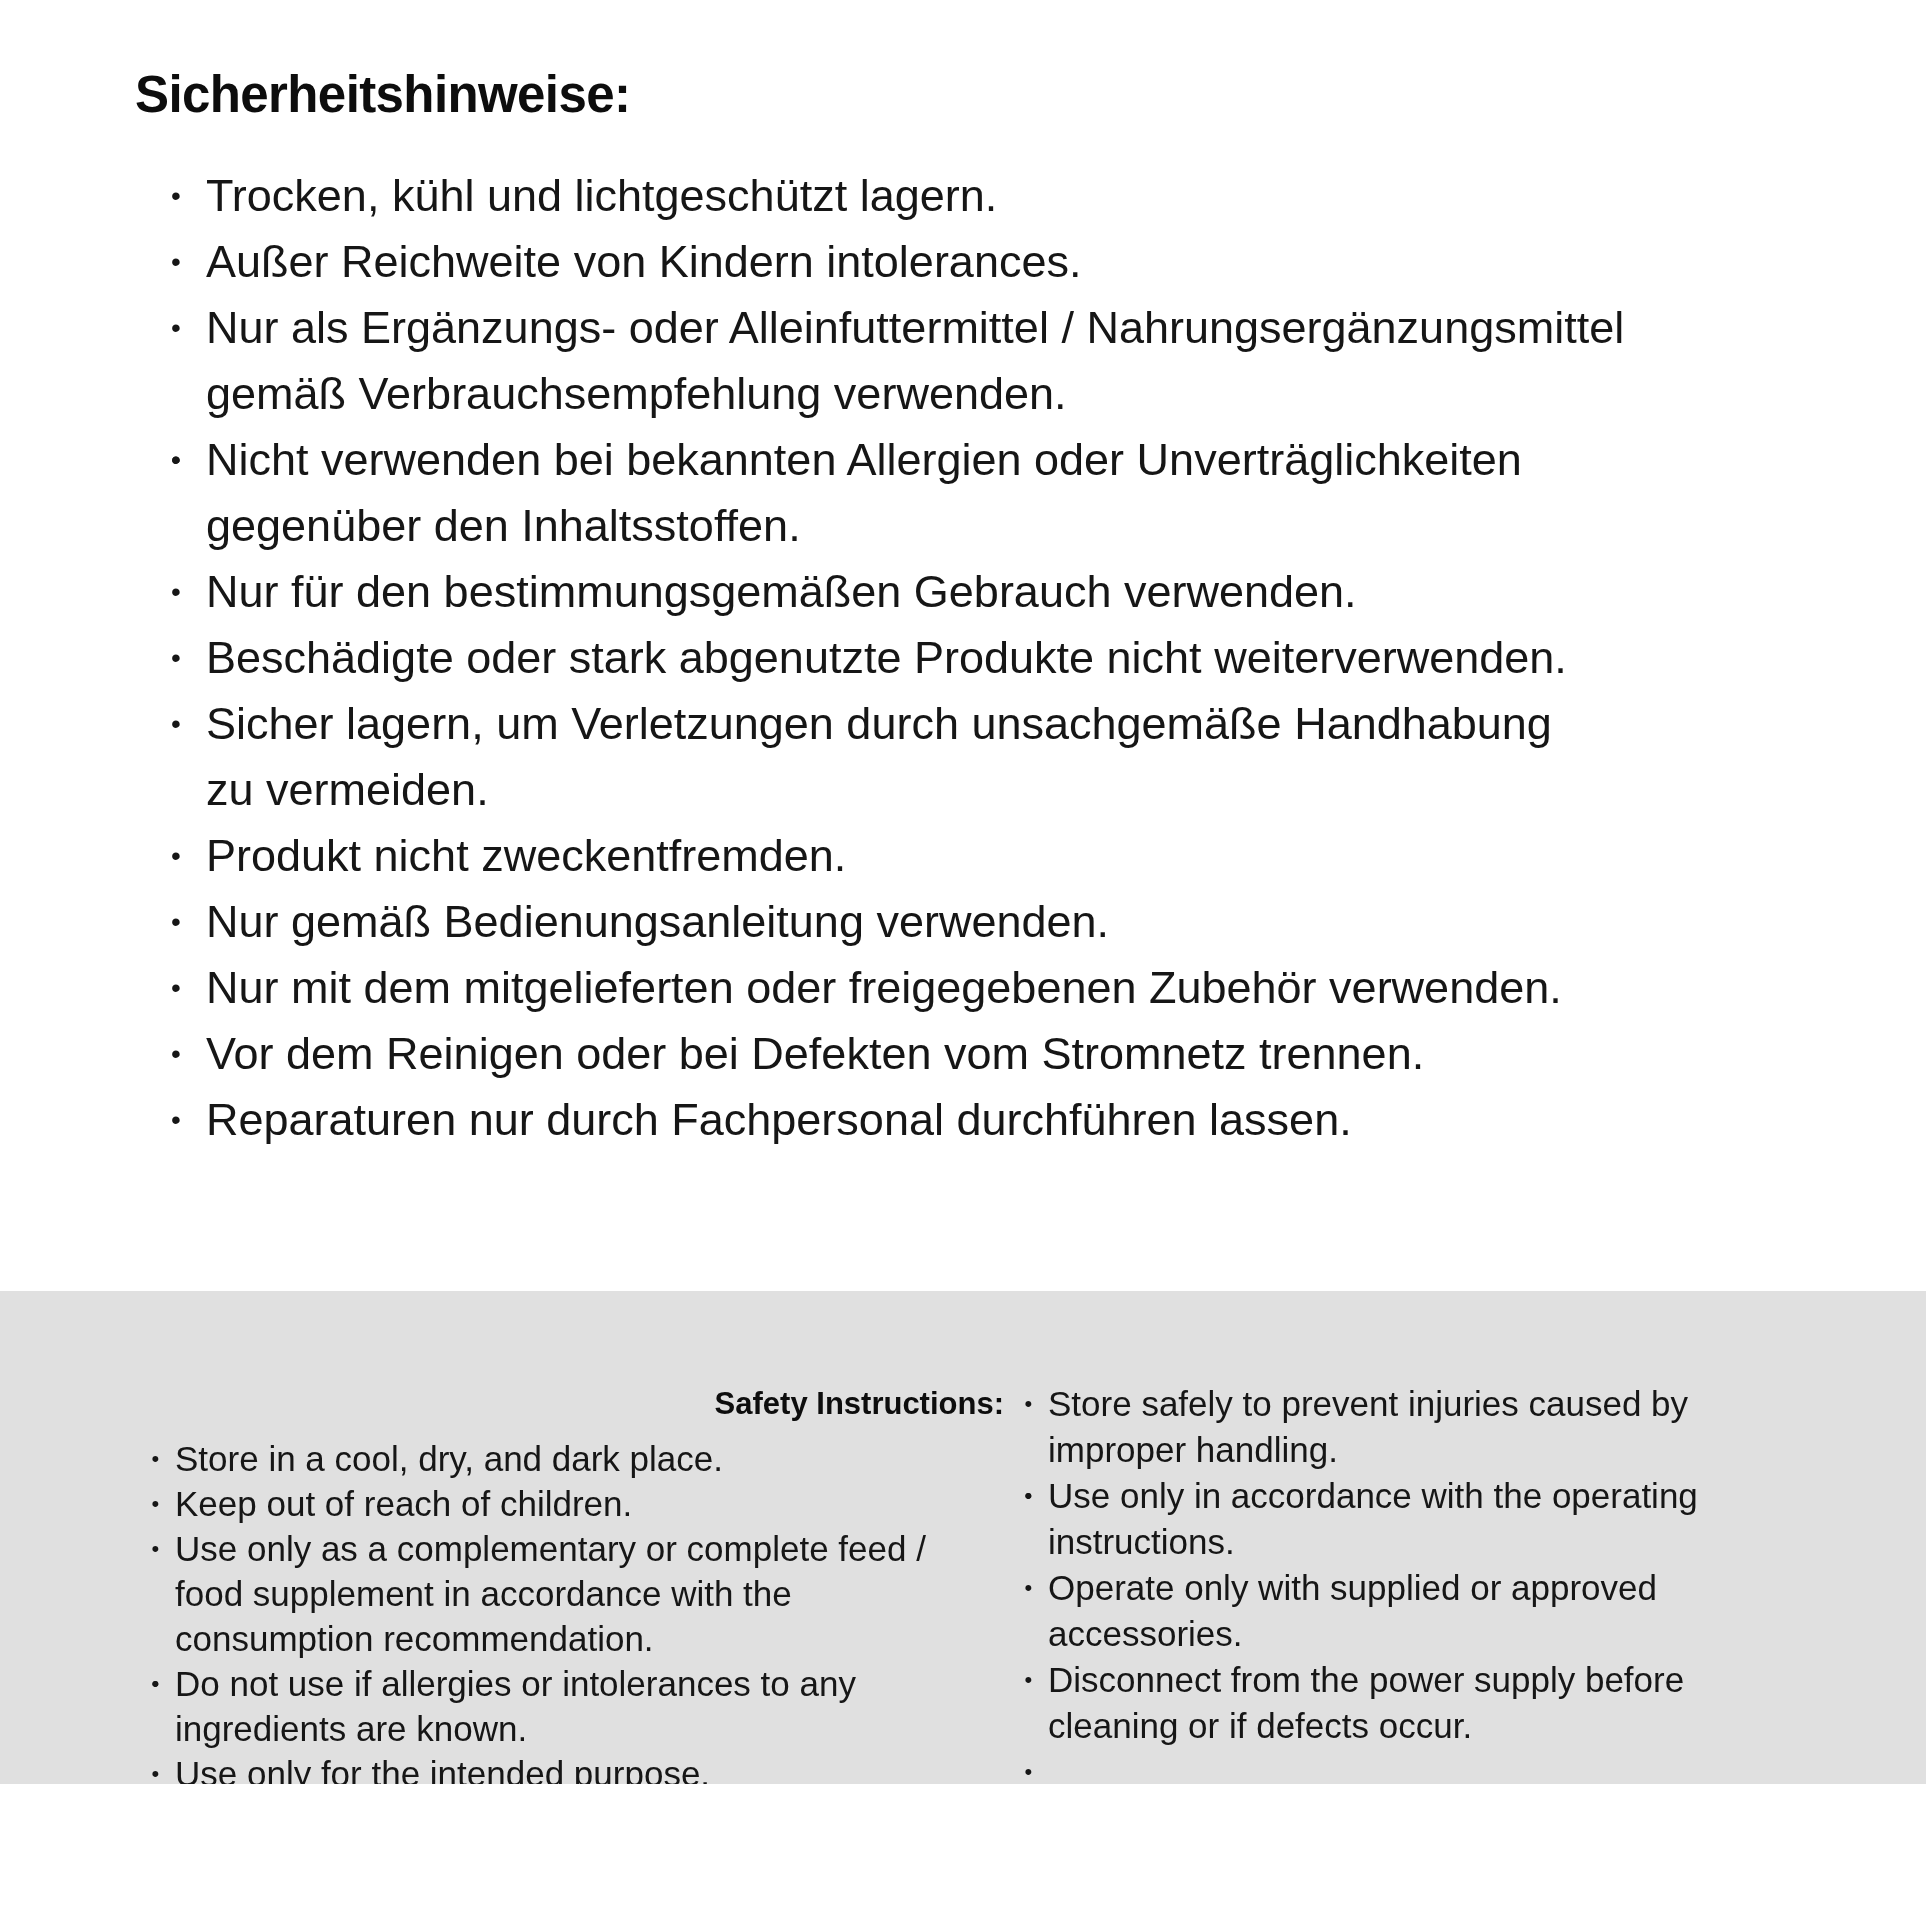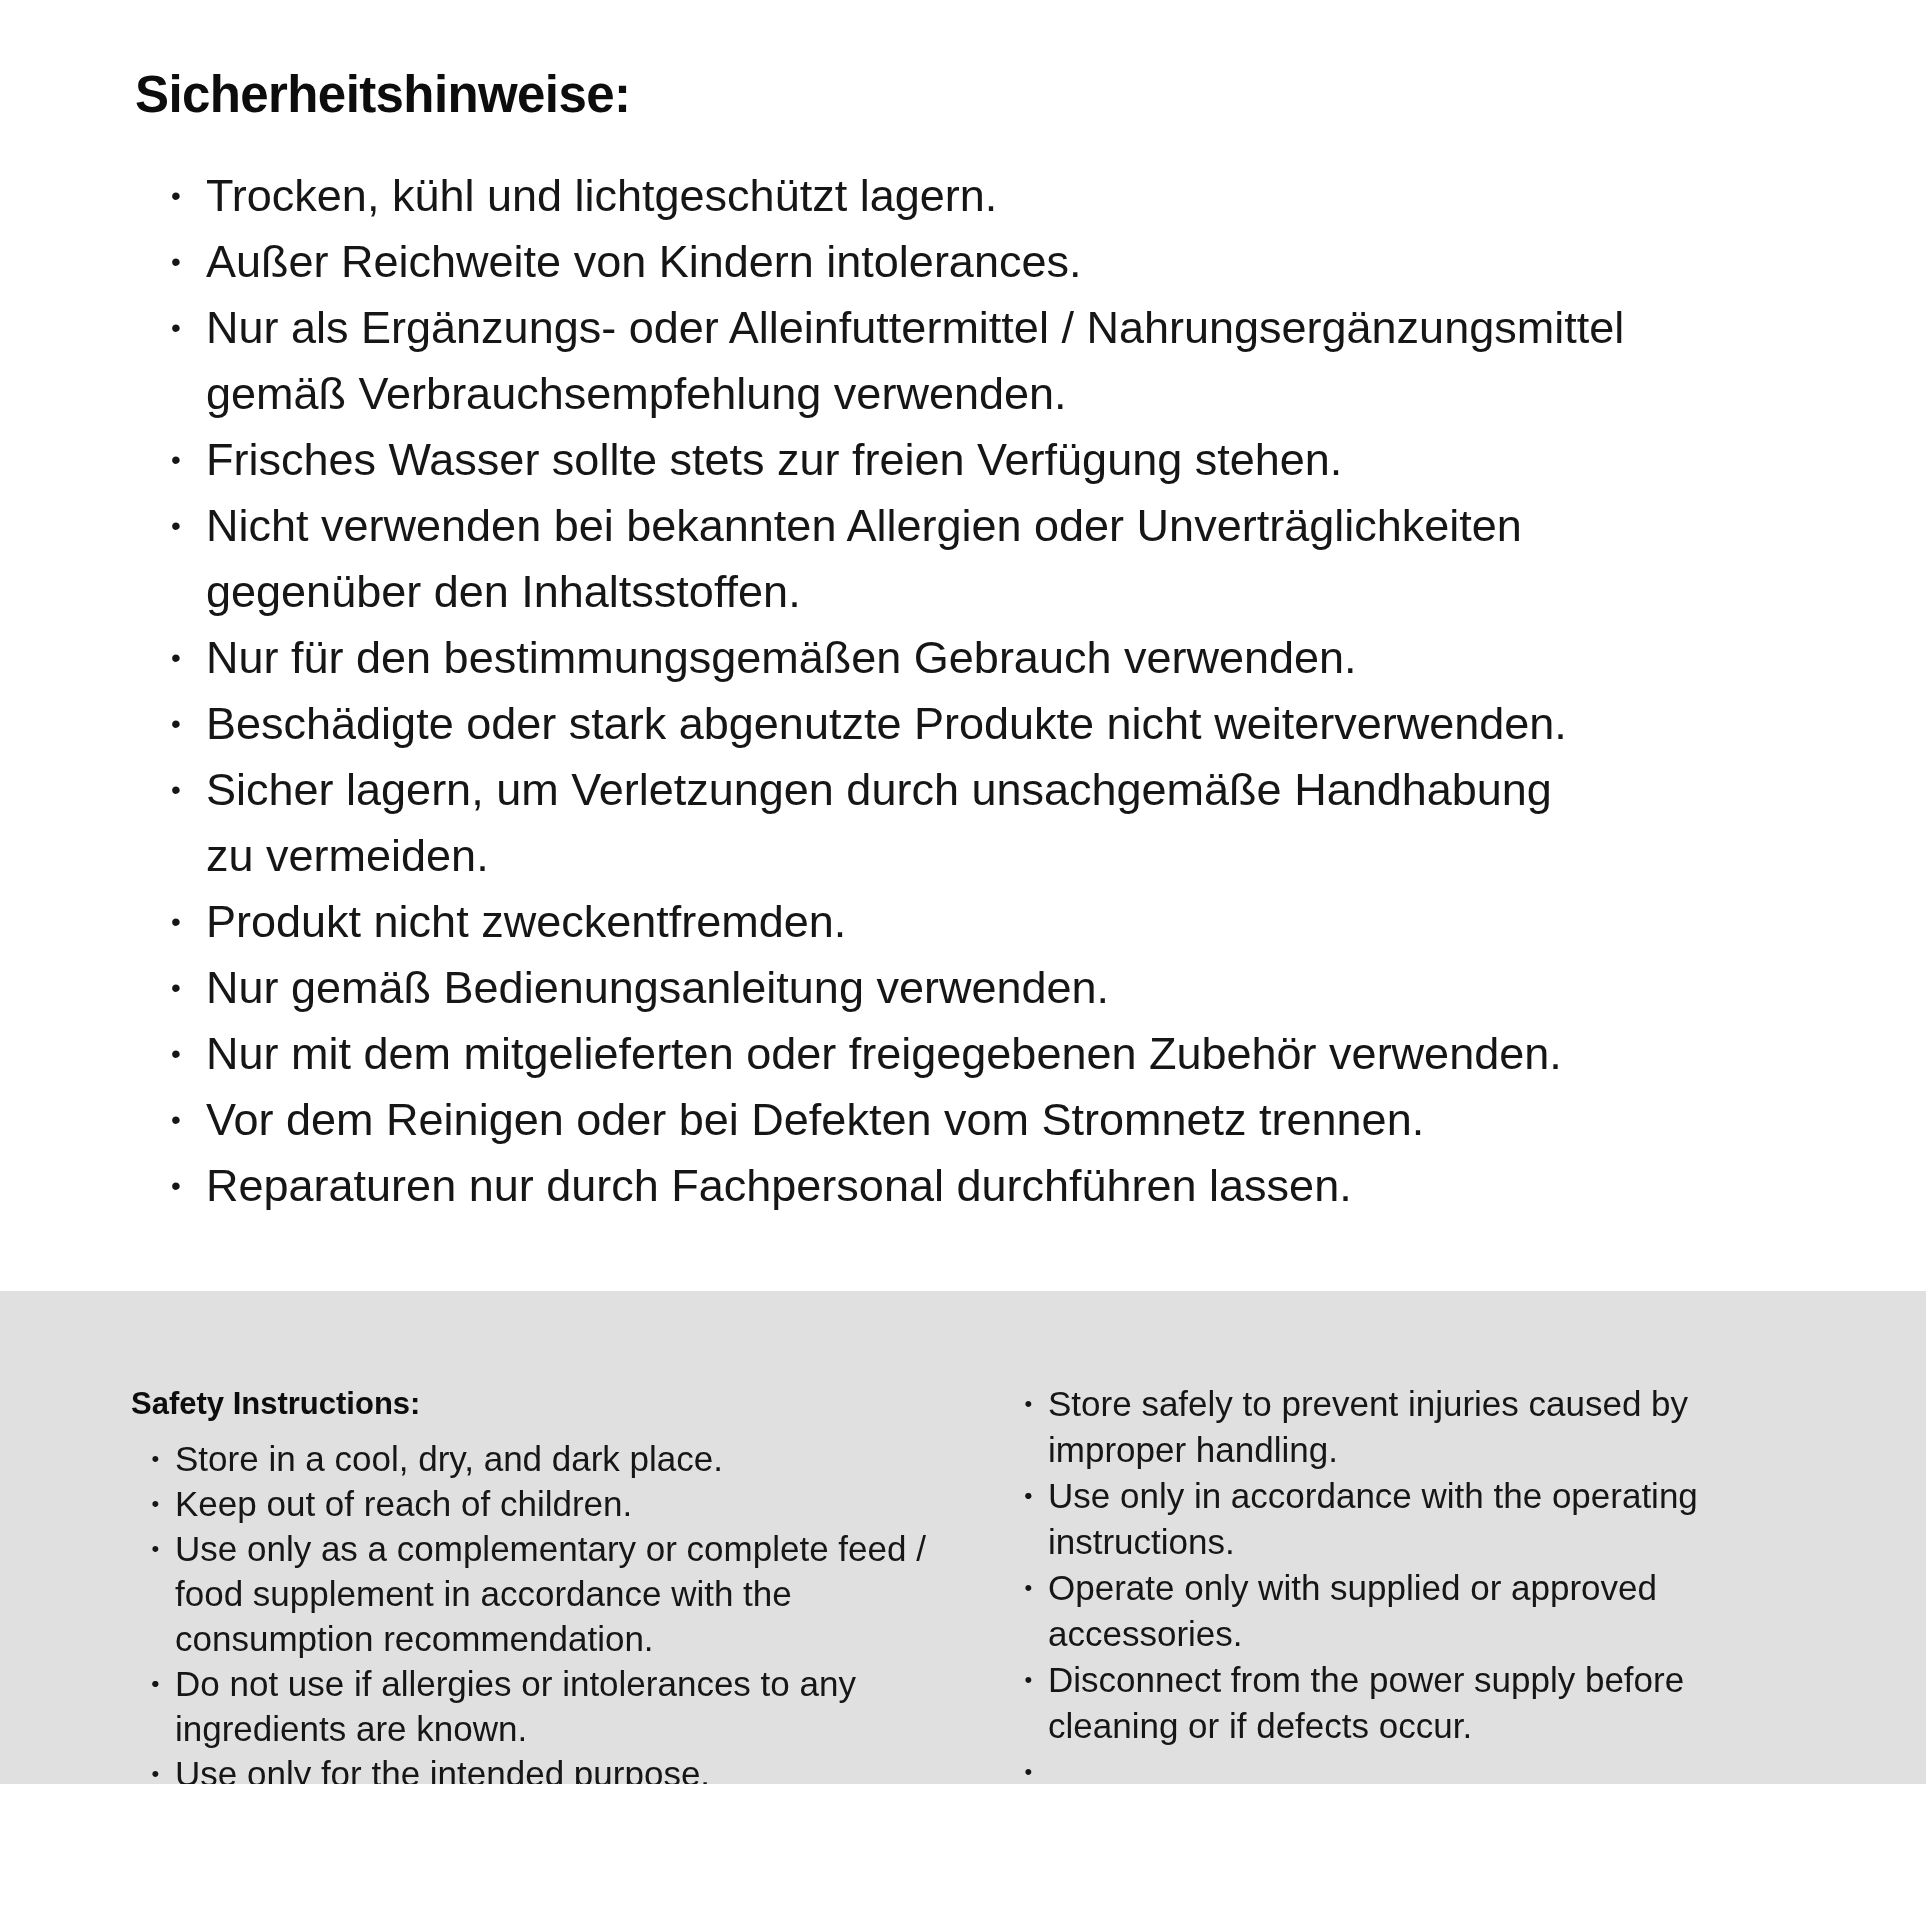--- a/index.html
+++ b/index.html
@@ -56,20 +56,21 @@
     padding: 95px 51px 0 131px;
     display: grid;
     grid-template-columns: 873px auto;
   }
 
   .heading-en {
     font-size: 31px;
     line-height: 36px;
     font-weight: 700;
     color: #0d0d0d;
+    text-align: right;
   }
 
   .list-en {
     list-style: none;
   }
 
   .col-left .list-en { margin-top: 14px; }
   .col-right .list-en { margin-top: -5.1px; }
 
   .list-en li {
@@ -98,21 +99,21 @@
 
 <div class="page">
 
   <section class="section-german">
     <h1 class="heading-de">Sicherheitshinweise:</h1>
     <ul class="list-de">
       <li><span class="blt">•</span><span class="txt">Trocken, kühl und lichtgeschützt lagern.</span></li>
       <li><span class="blt">•</span><span class="txt">Außer Reichweite von Kindern intolerances.</span></li>
       <li><span class="blt">•</span><span class="txt">Nur als Ergänzungs- oder Alleinfuttermittel / Nahrungsergänzungsmittel
 gemäß Verbrauchsempfehlung verwenden.</span></li>
-      <li><span class="blt">•</span><span class="txt">Frisches Wasser sollte stets zur freien Verfügung stehen.</span></li>
+      <li><span class="blt">•</span></li>
       <li><span class="blt">•</span><span class="txt">Nicht verwenden bei bekannten Allergien oder Unverträglichkeiten
 gegenüber den Inhaltsstoffen.</span></li>
       <li><span class="blt">•</span><span class="txt">Nur für den bestimmungsgemäßen Gebrauch verwenden.</span></li>
       <li><span class="blt">•</span><span class="txt">Beschädigte oder stark abgenutzte Produkte nicht weiterverwenden.</span></li>
       <li><span class="blt">•</span><span class="txt">Sicher lagern, um Verletzungen durch unsachgemäße Handhabung
 zu vermeiden.</span></li>
       <li><span class="blt">•</span><span class="txt">Produkt nicht zweckentfremden.</span></li>
       <li><span class="blt">•</span><span class="txt">Nur gemäß Bedienungsanleitung verwenden.</span></li>
       <li><span class="blt">•</span><span class="txt">Nur mit dem mitgelieferten oder freigegebenen Zubehör verwenden.</span></li>
       <li><span class="blt">•</span><span class="txt">Vor dem Reinigen oder bei Defekten vom Stromnetz trennen.</span></li>

